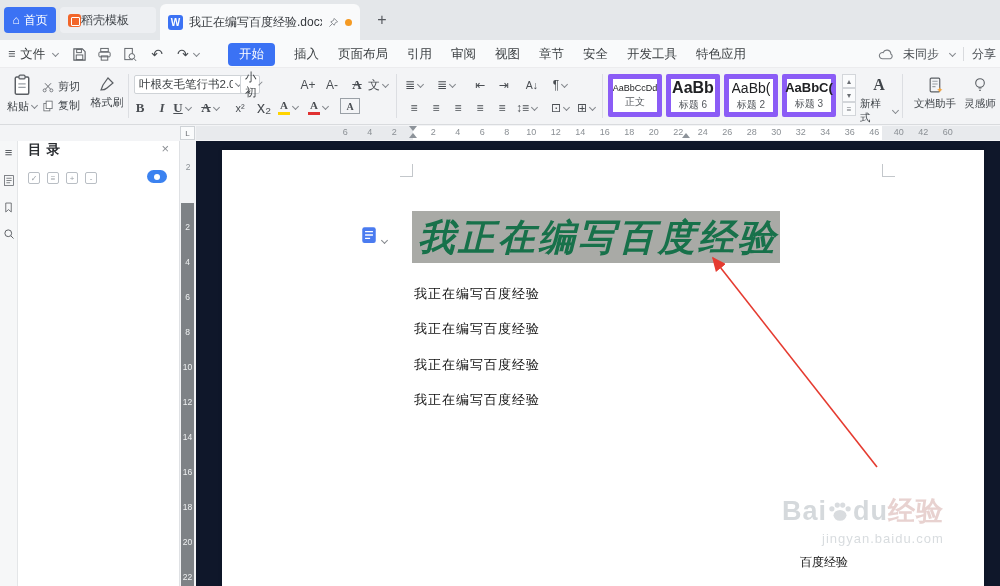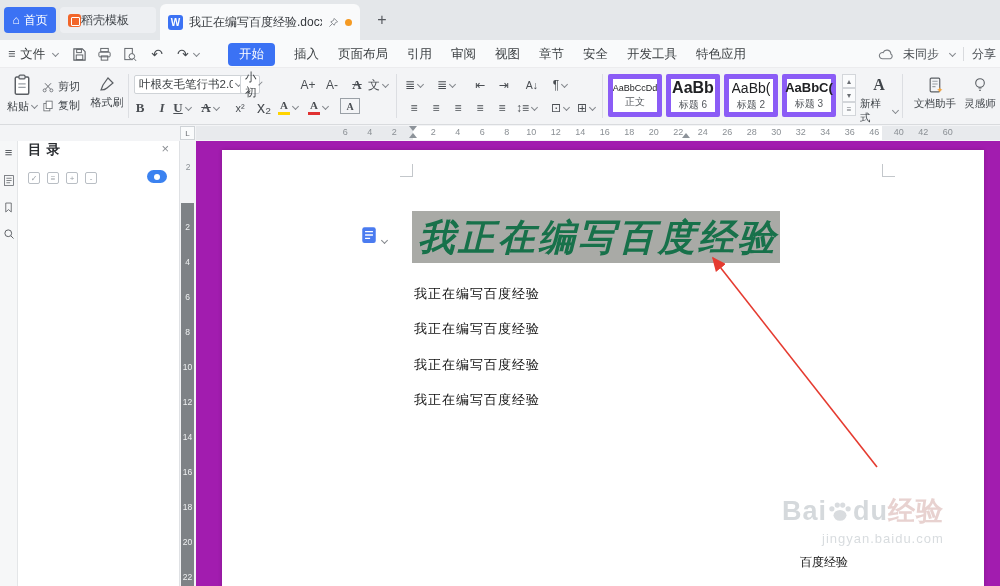--- a/index.html
+++ b/index.html
@@ -76,21 +76,21 @@
 .tocbox{width:12px;height:12px;border:1px solid #b9bec4;border-radius:2px;color:#9aa0a6;font-size:8px;display:flex;align-items:center;justify-content:center;background:#fff}
 #toctoggle{position:absolute;right:12px;top:29px;width:20px;height:13px;border-radius:7px;background:#3b82f0;display:flex;align-items:center;justify-content:center}
 #toctoggle::after{content:"";width:6px;height:6px;border-radius:50%;background:#fff}
 #tocbody{position:absolute;left:2px;top:50px;right:2px;bottom:2px;background:#fff}
 
 #vruler{position:absolute;left:180px;top:0;width:16px;bottom:0;background:#f2f3f5}
 #vrdark{position:absolute;left:1px;top:62px;width:13px;bottom:0;background:#7e8286}
 .vnum{height:35px;display:flex;align-items:center;justify-content:center;font-size:8.5px;color:#eef0f1}
 .vnumtop{height:35px;display:flex;align-items:center;justify-content:center;font-size:8.5px;color:#8a8f94}
 
-#canvas{position:absolute;left:196px;top:0;right:0;bottom:0;background:#a21caf;overflow:hidden}
+#canvas{position:absolute;left:196px;top:0;right:0;bottom:0;background:#0f172a;overflow:hidden}
 #page{position:absolute;left:26px;top:9px;width:762px;height:520px;background:#fff;box-shadow:0 0 4px rgba(0,0,0,.18)}
 .cropL{position:absolute;left:178px;top:14px;width:13px;height:13px;border-right:1px solid #c3c7cb;border-bottom:1px solid #c3c7cb}
 .cropR{position:absolute;left:660px;top:14px;width:13px;height:13px;border-left:1px solid #c3c7cb;border-bottom:1px solid #c3c7cb}
 #stylepop{position:absolute;left:139px;top:76px;display:flex;align-items:flex-end;gap:2px}
 #titlesel{position:absolute;left:190px;top:61px;width:368px;height:52px;background:#a9aaa6;overflow:hidden}
 #titletext{font-family:"DejaVu Serif","Liberation Serif",serif;font-style:italic;font-weight:bold;font-size:37px;line-height:52px;letter-spacing:3px;color:#17714a;padding-left:6px;white-space:nowrap}
 #paras{position:absolute;left:192px;top:126px}
 .bodyline{height:35.5px;display:flex;align-items:center;font-size:13px;color:#111;letter-spacing:1px}
 #bottomtext{position:absolute;left:578px;top:404px;font-size:12px;color:#111}
 #wmrow{position:absolute;left:560px;top:343px;display:flex;align-items:center;gap:0;font-weight:bold;font-size:27px;color:#d5d9dc;letter-spacing:1px}

